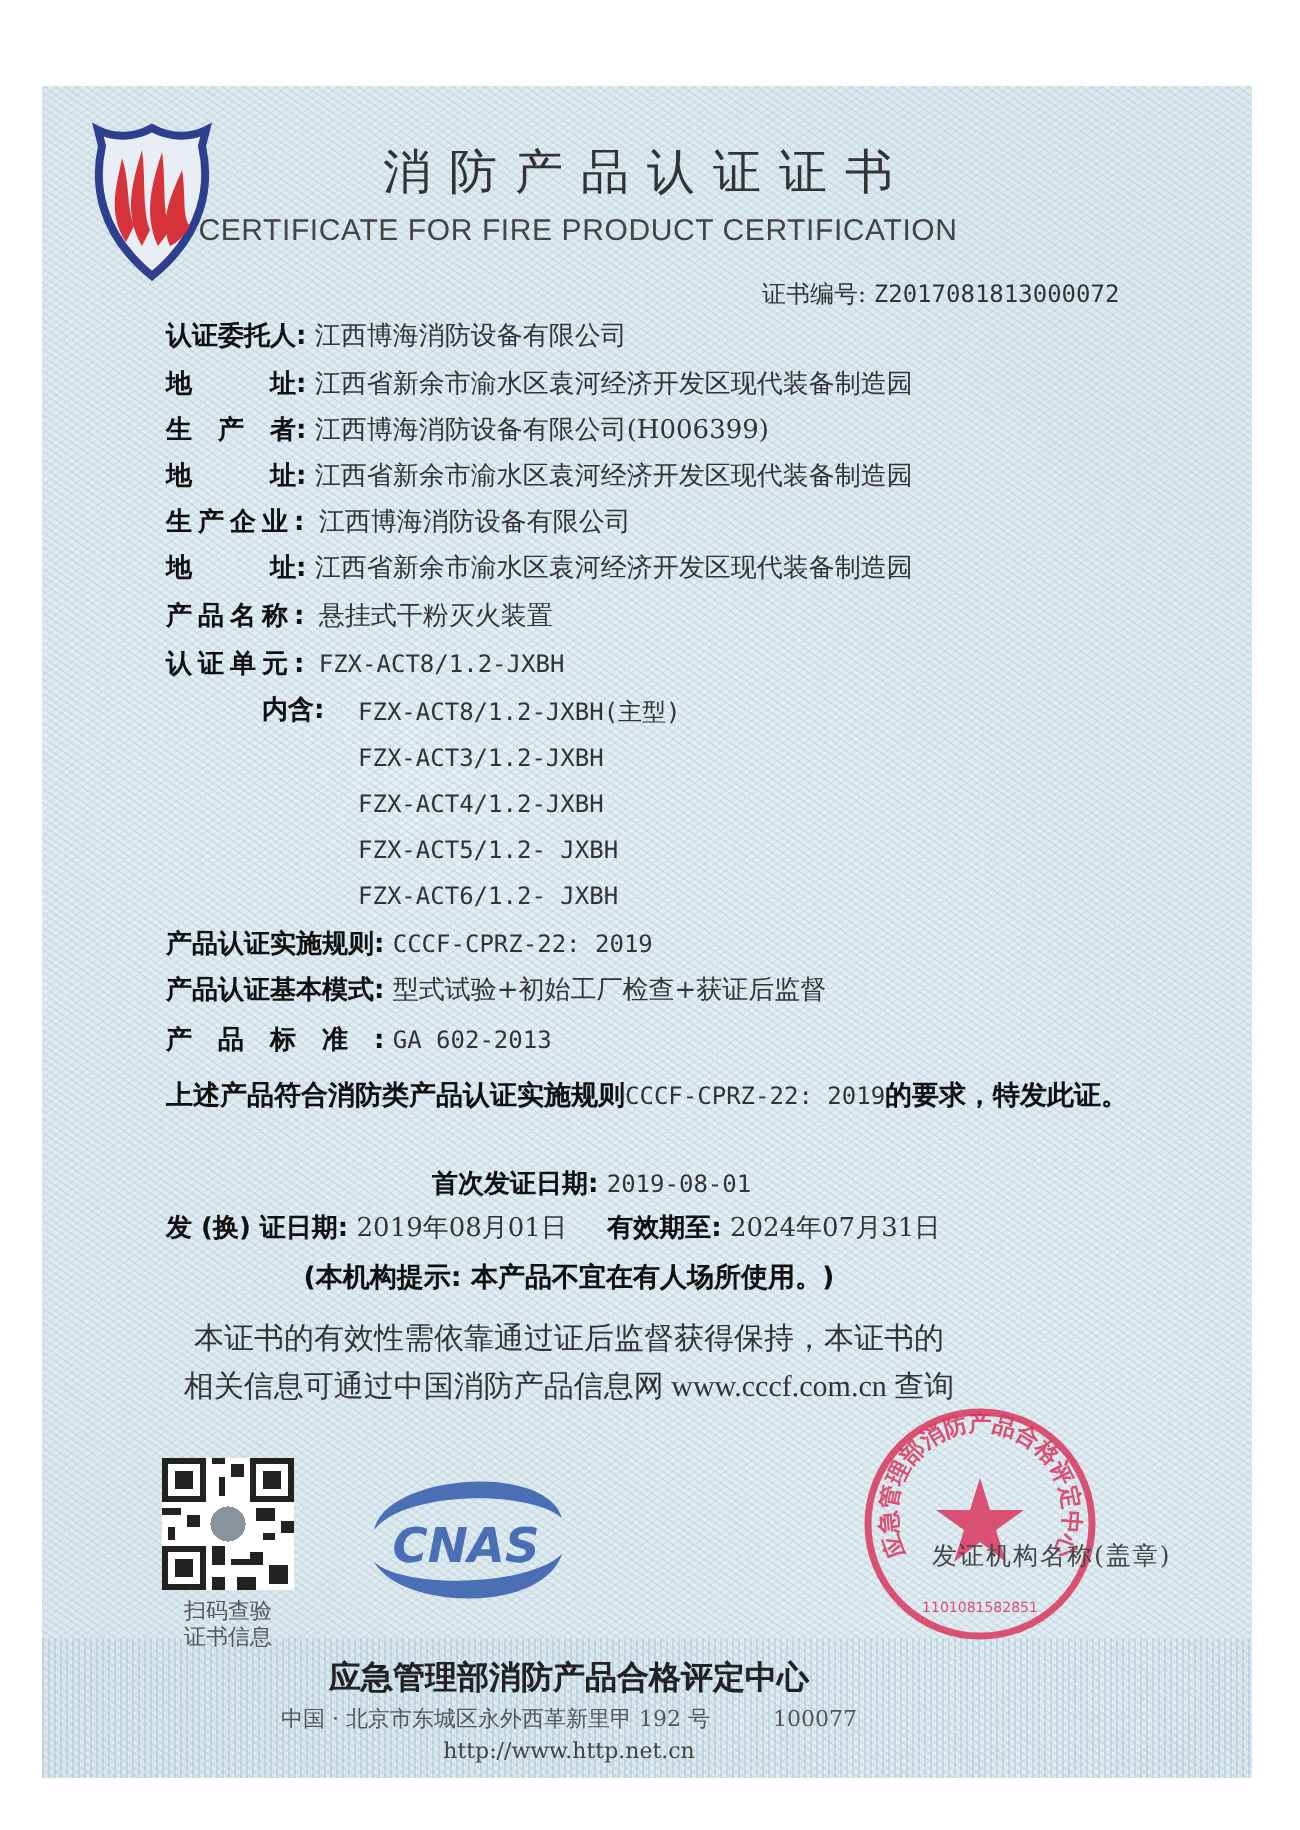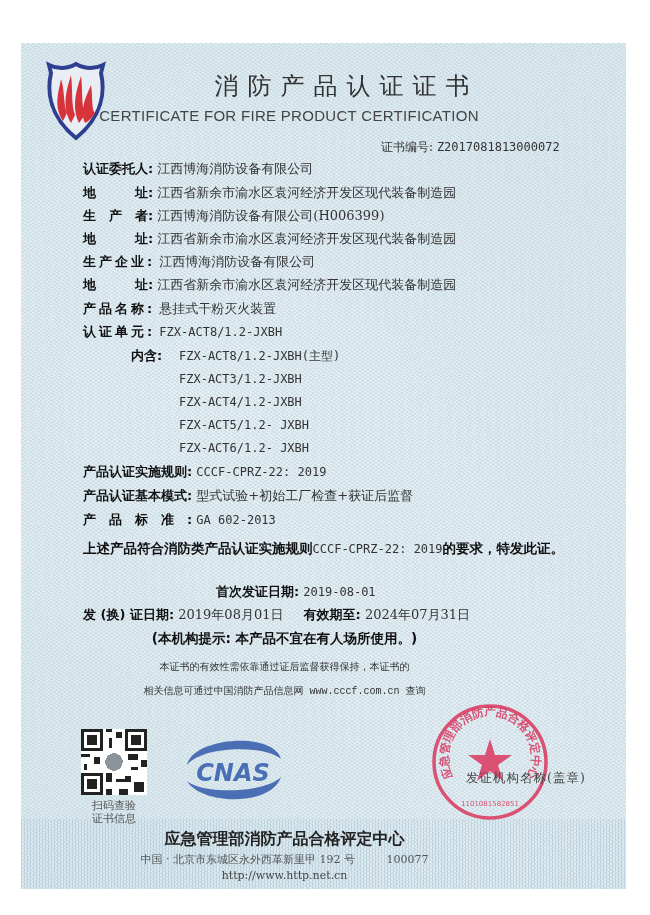--- a/index.html
+++ b/index.html
@@ -11,33 +11,33 @@
             repeating-linear-gradient(35deg, rgba(170,200,215,0.35) 0 1px, transparent 1px 3px),
             repeating-linear-gradient(-35deg, rgba(185,210,222,0.30) 0 1px, transparent 1px 3px),
             radial-gradient(ellipse at 30% 40%, rgba(235,242,245,0.7), transparent 60%),
             radial-gradient(ellipse at 75% 75%, rgba(235,242,245,0.6), transparent 55%);
   }
   .footer-band { position:absolute; left:0; bottom:0; width:100%; height:70px;
           background-image: repeating-linear-gradient(90deg, rgba(150,185,205,0.35) 0 1px, transparent 1px 3px); }
   .abs { position:absolute; }
   .logo { left:24px; top:18px; width:62px; height:80px; }
   .title { left:0; width:605px; top:27px; text-align:center; font-family:"DejaVu Sans", sans-serif;
-           font-size:24px; letter-spacing:9px; color:#333;margin-left:23px; }
+           font-size:24px; letter-spacing:9px; color:#333; }
   .subtitle { left:0; width:516px; top:64px; text-align:center; font-family:"Liberation Sans", sans-serif;
            font-size:15px; color:#444; letter-spacing:0.3px; padding-left:20px; box-sizing:border-box; }
   .certno { left:360px; top:96px; font-size:12px; color:#333; }
   .row { position:absolute; left:62px; font-size:13px; white-space:nowrap; line-height:16px; }
   .lbl { font-family:"DejaVu Sans", sans-serif; font-weight:bold; color:#111; display:inline-block; }
   .val { color:#333; }
   .mono { font-family:"DejaVu Sans Mono", monospace; font-size:12px; color:#333; }
   .stmt { left:62px; top:494px; width:500px; font-family:"DejaVu Sans", sans-serif; font-weight:bold;
           font-size:13.5px; line-height:22px; color:#111; }
   .stmt .mono { font-weight:normal; }
   .center { left:0; width:527px; text-align:center; }
-  .notice { font-family:Liberation Mono, monospace; font-size:10px; color:#333; }
+  .notice { font-family:Liberation Serif, serif; font-size:15px; color:#333; }
   .qr { left:60px; top:686px; width:66px; height:66px; background:#fff; }
   .qrcap { left:55px; top:756px; width:76px; text-align:center; font-size:11px; line-height:13px; color:#555; }
   .cnas { left:158px; top:686px; width:108px; height:82px; }
   .cnastext { left:278px; top:692px; font-size:12px; line-height:15px; color:#333; }
   .cnastext .en { font-family:"Liberation Sans", sans-serif; font-size:13px; }
   .seal { left:410px; top:660px; width:118px; height:118px; }
   .sealtext { left:445px; top:727px; font-size:12.5px; color:#444; letter-spacing:1px; }
   .org { top:786px; font-family:"DejaVu Serif", serif; font-weight:bold; font-size:16px; color:#222; }
   .addr { top:809px; font-size:11px; color:#555; }
   .url { top:826px; font-size:11px; color:#444; }

